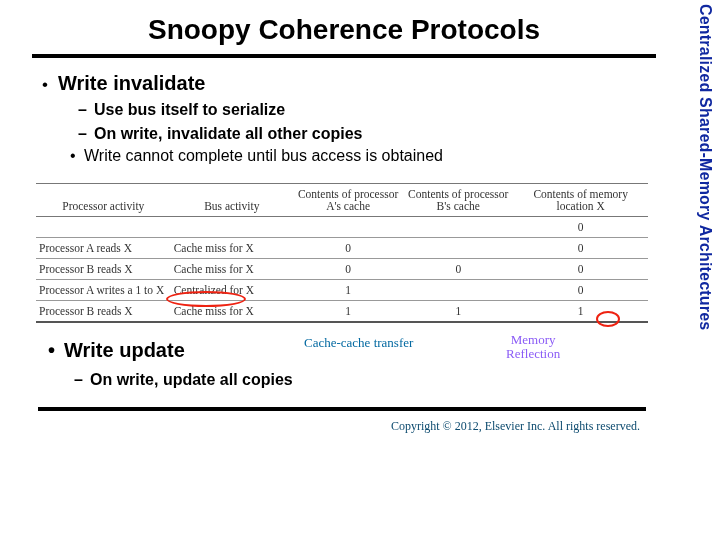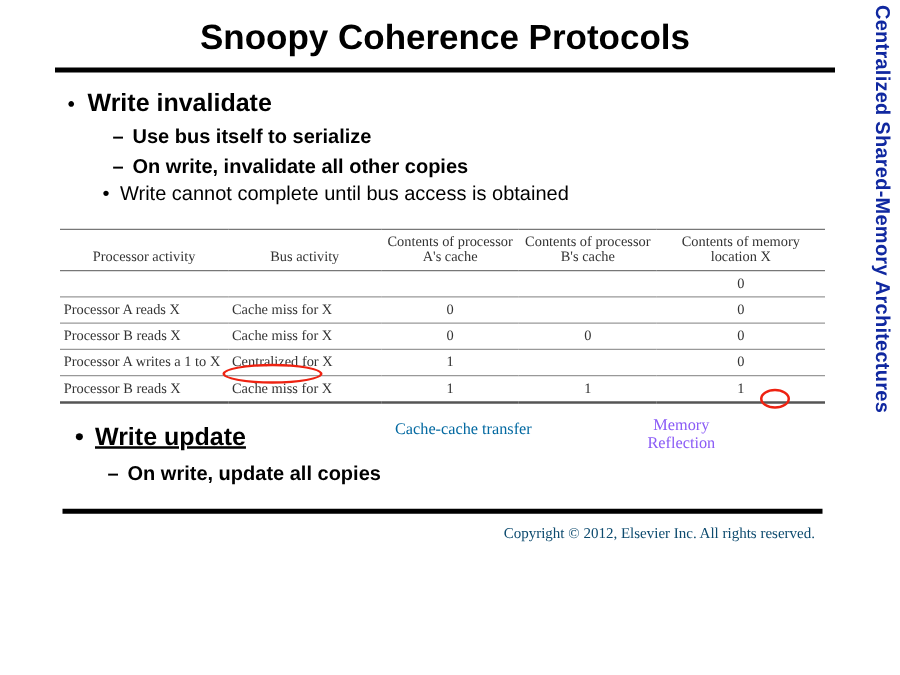--- a/index.html
+++ b/index.html
@@ -6,21 +6,21 @@
   body {
     width: 720px;
     height: 540px;
     background: #fff;
     font-family: Arial, Helvetica, sans-serif;
     position: relative;
     overflow: hidden;
   }
   .slide {
     position: absolute;
-    left: 40px;
+    left: 28px;
     top: 10px;
     width: 632px;
     height: 520px;
   }
   .title {
     font-size: 28px;
     font-weight: bold;
     text-align: center;
     color: #000;
     padding: 4px 0 8px 0;
@@ -93,21 +93,20 @@
     position: relative;
     margin-top: 6px;
     height: 40px;
   }
   .write-update {
     position: absolute;
     left: 14px;
     top: 10px;
     font-weight: bold;
     font-size: 20px;
-    text-decoration: underline;
   }
   .wu-dot { display:inline-block; width:16px; }
   .annot1 {
     position: absolute;
     left: 270px;
     top: 6px;
     font-family: "Times New Roman", serif;
     font-size: 13px;
     color: #0369a1;
   }

